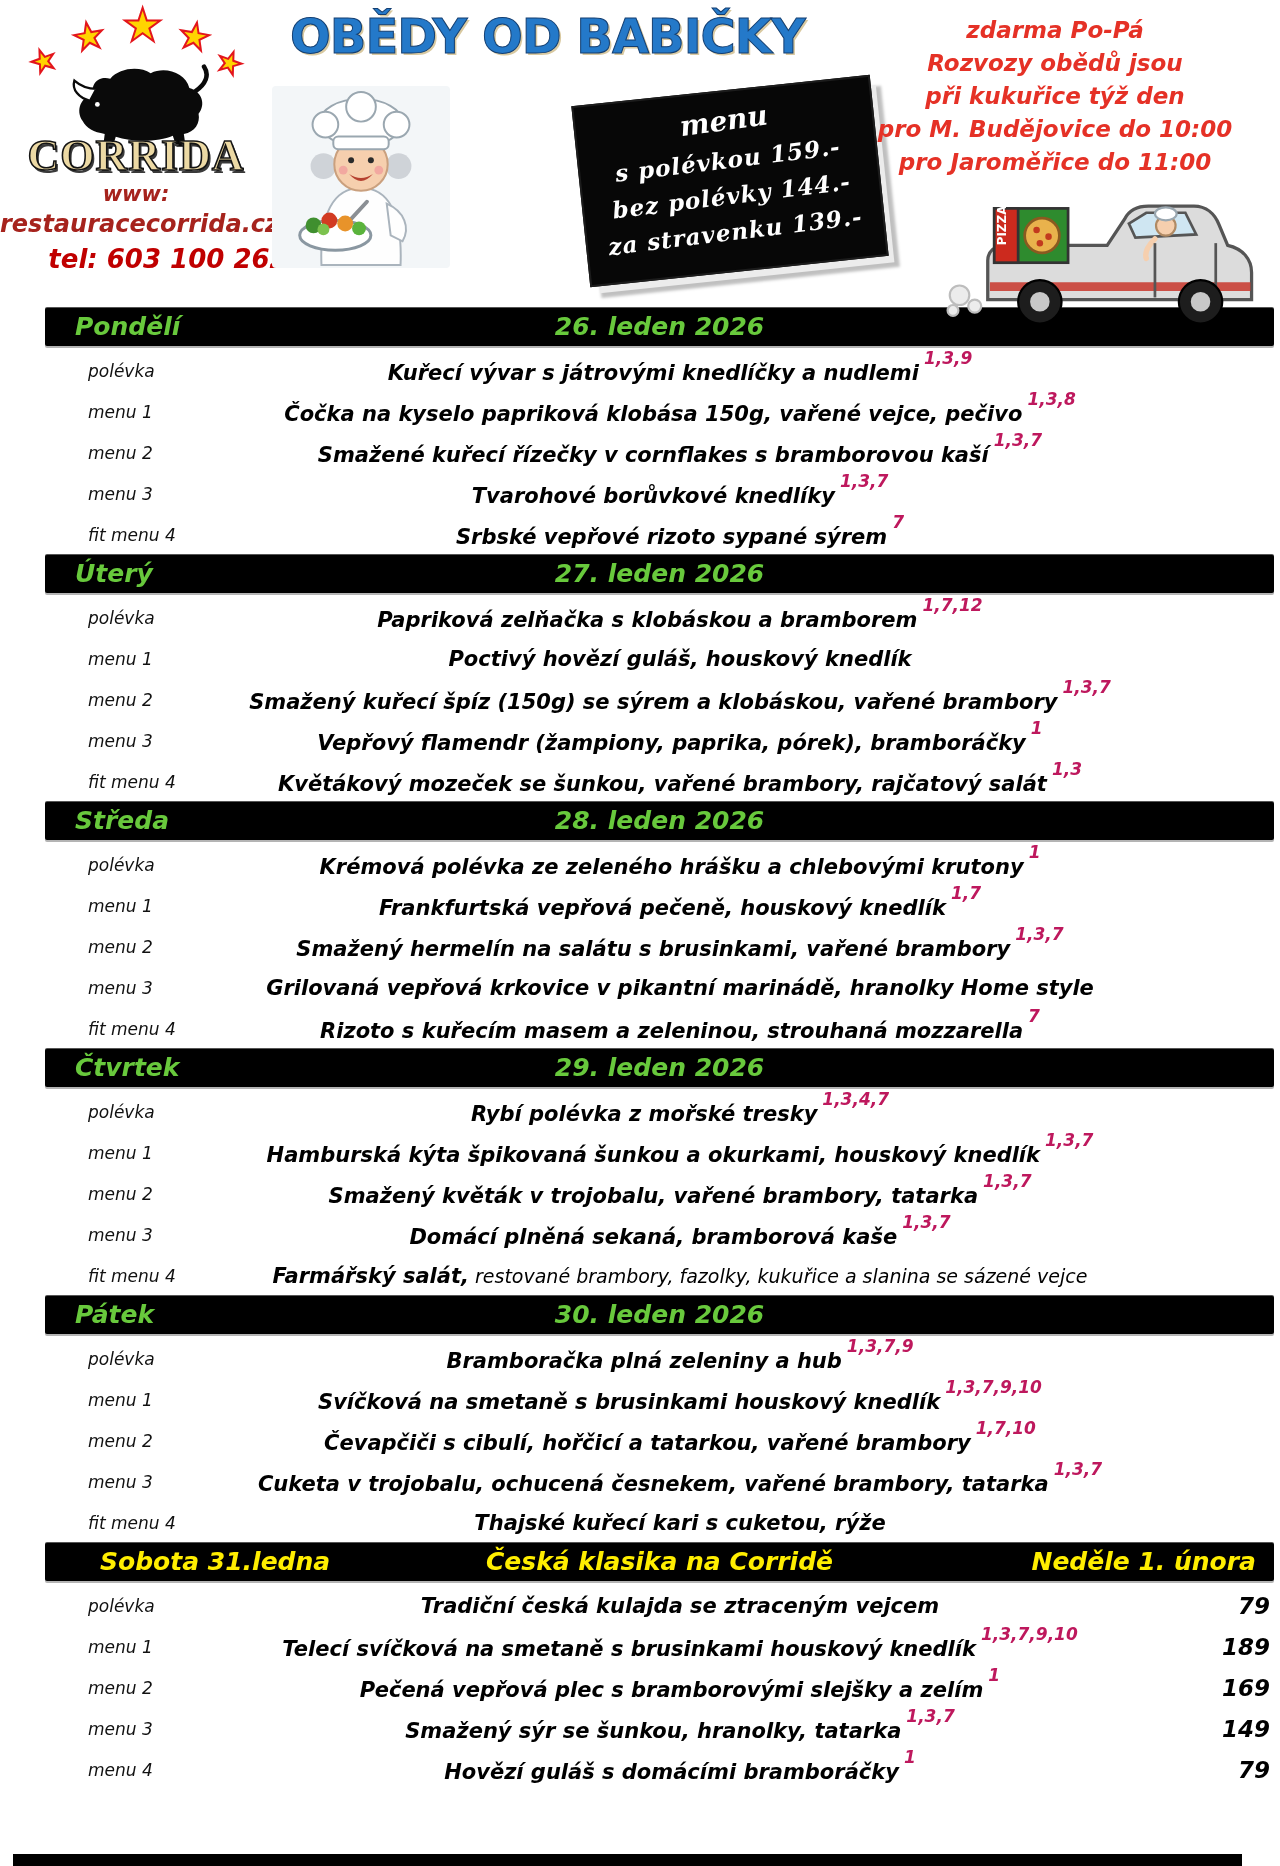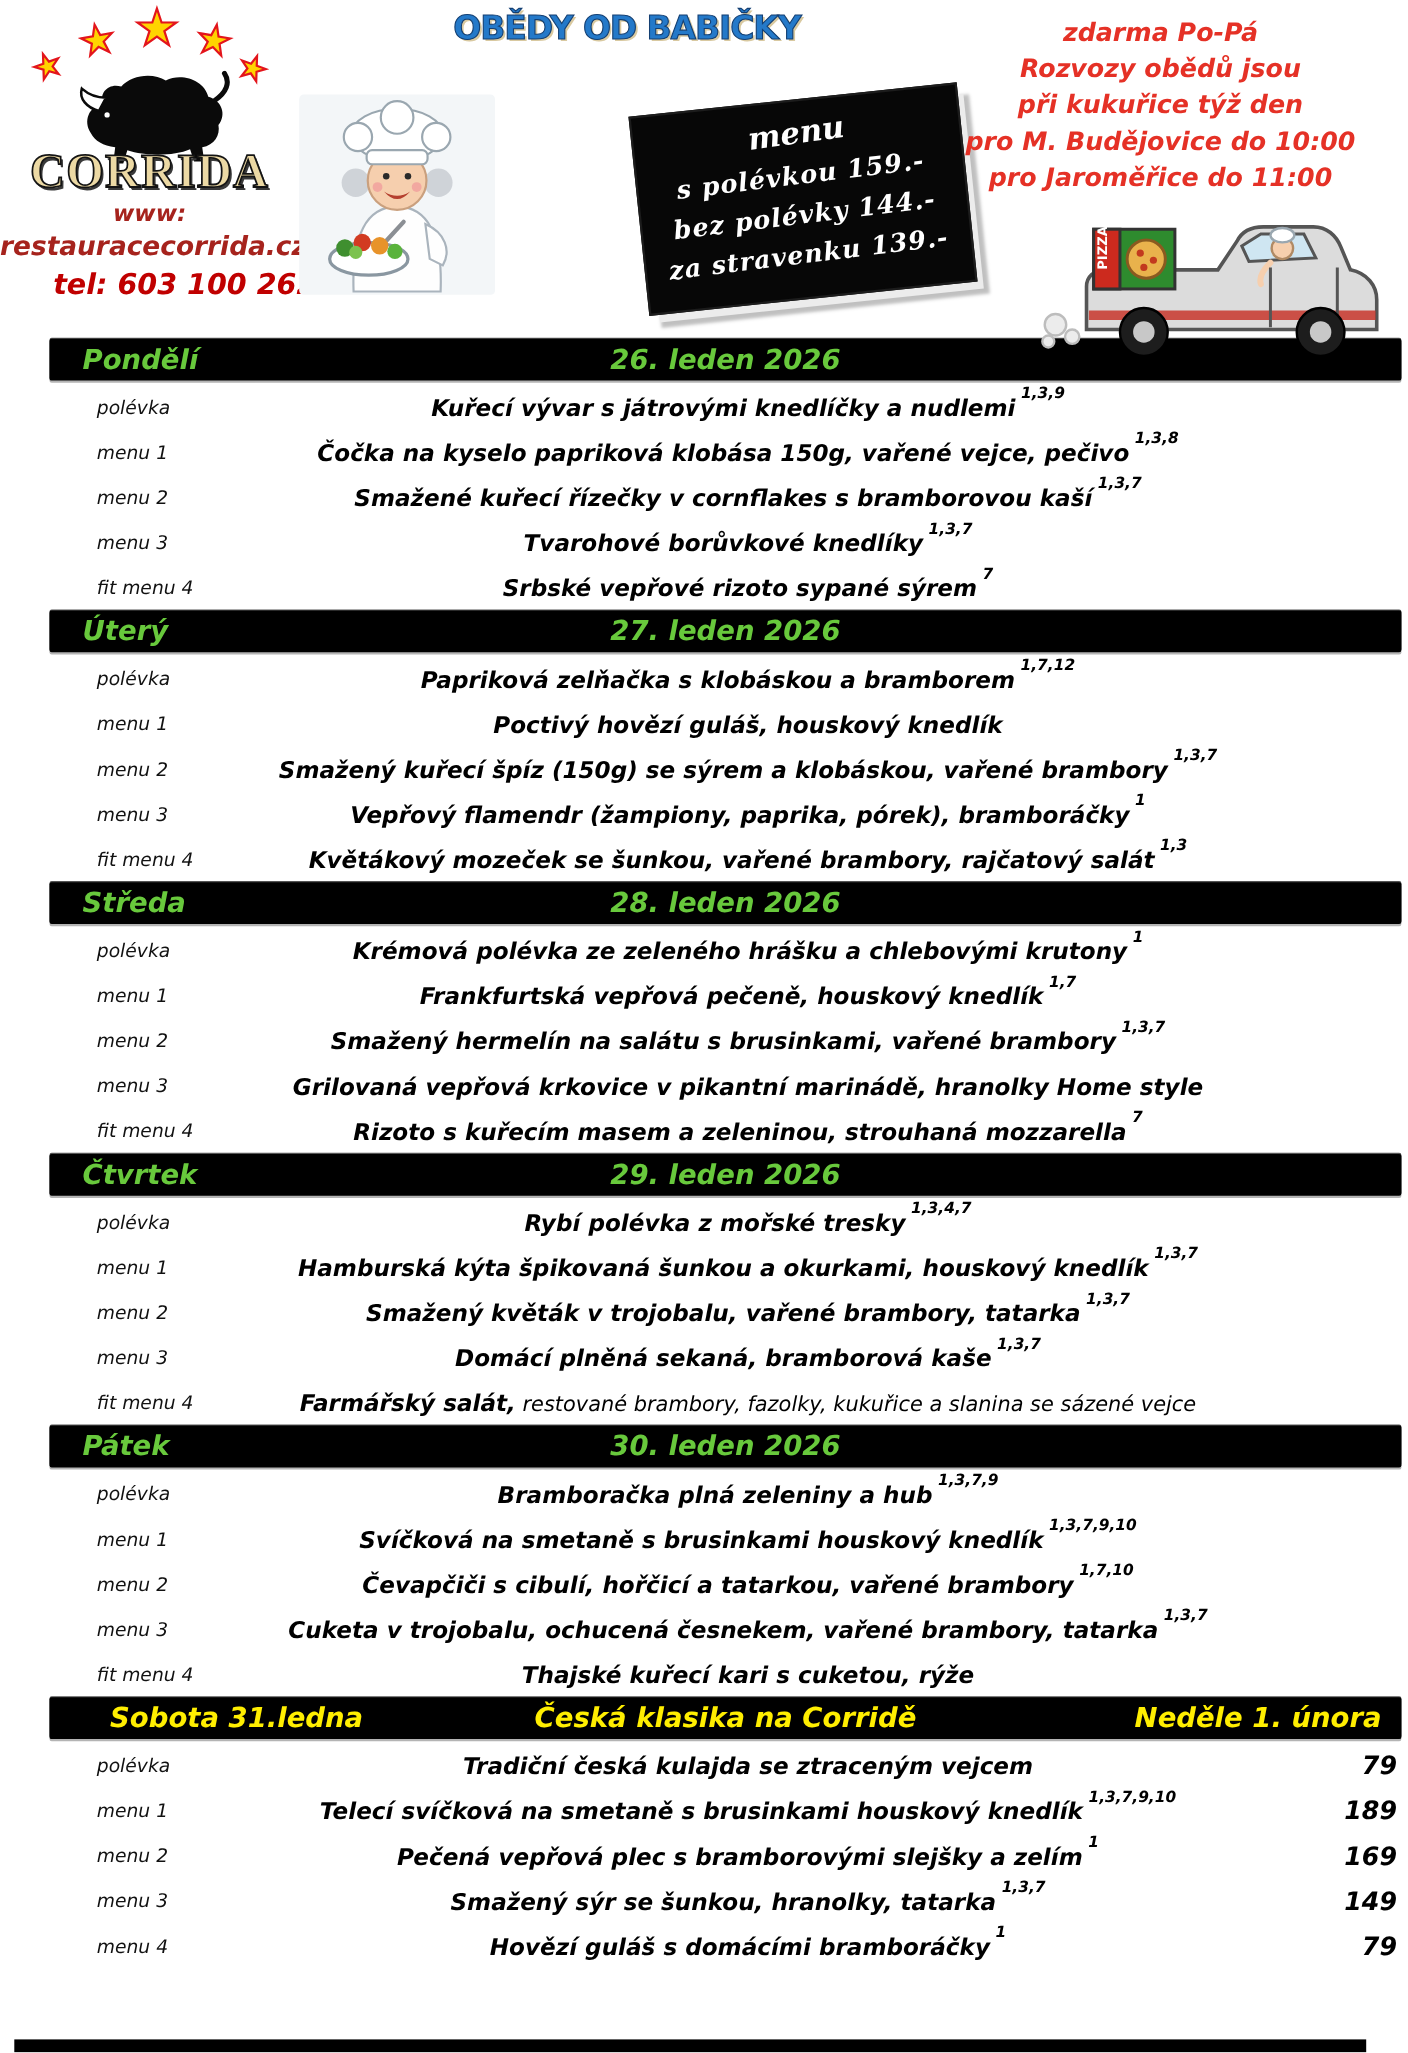--- a/index.html
+++ b/index.html
@@ -22,22 +22,22 @@
          color:#ecd9a4;-webkit-text-stroke:1.6px #141414;
          text-shadow:2px 3px 0 #3a3a3a;letter-spacing:1px;}
   .www{position:absolute;left:0;top:182px;width:272px;text-align:center;
        font-style:italic;font-weight:bold;font-size:21px;color:#a6231d;}
   .website{position:absolute;left:0;top:210px;width:272px;text-align:center;
        font-style:italic;font-weight:bold;font-size:24px;color:#a6231d;}
   .phone{position:absolute;left:0;top:244px;width:272px;text-align:center;
        font-style:italic;font-weight:bold;font-size:26px;color:#c00000;padding-left:32px;}
 
   
-  .page-title{position:absolute;left:290px;top:8px;width:560px;text-align:center;
-       font-size:30px;font-weight:800;font-style:normal;color:#2479c9;
+  .page-title{position:absolute;left:290px;top:8px;width:560px;
+       font-size:48px;font-weight:800;font-style:normal;color:#2479c9;
        -webkit-text-stroke:1px #143f72;text-shadow:2px 2px 0 #d9c9a0;letter-spacing:-1px;}
   .granny{position:absolute;left:272px;top:86px;width:178px;height:182px;
        background:#f3f6f8;border-radius:4px;}
   .board{position:absolute;left:580px;top:90px;width:296px;height:178px;
        background:#070707;border:2px solid #1c1c1c;transform:rotate(-6deg);
        box-shadow:7px 9px 0 -2px #ececec,10px 12px 3px rgba(0,0,0,.25);color:#fff;}
   .board-heading{margin-top:12px;text-align:center;transform:rotate(-2deg);
        font-family:"DejaVu Serif",serif;font-style:italic;font-weight:bold;font-size:28px;}
   .board-line{margin-top:9px;text-align:center;transform:rotate(-1deg);
        font-family:"DejaVu Serif",serif;font-style:italic;font-weight:bold;
@@ -58,21 +58,21 @@
        font-weight:bold;font-style:italic;color:#68c93c;}
   .weekend .day-name,.weekend .day-date,.weekend .day-right{color:#ffee00;}
   .weekend .day-name{left:55px;}
   .day-right{position:absolute;right:18px;top:4px;font-size:25px;font-weight:bold;
        font-style:italic;}
   .menu-row{position:relative;height:41px;display:flex;align-items:center;
        justify-content:center;margin-left:16px;}
   .row-label{position:absolute;left:40px;font-style:italic;font-size:17px;color:#111;}
   .dish{font-weight:bold;font-style:italic;font-size:21px;white-space:nowrap;}
   .dish-extra{font-weight:normal;font-size:19px;}
-  .allergens{color:#000000;font-weight:bold;font-style:italic;font-size:14px;
+  .allergens{color:#be185d;font-weight:bold;font-style:italic;font-size:17px;
        margin-left:5px;position:relative;top:-8px;}
   .price{position:absolute;right:42px;font-weight:bold;font-size:23px;font-style:italic;}
   .bottom-bar{position:absolute;left:13px;right:38px;bottom:0;height:12px;background:#000;}
 </style>
 </head>
 <body>
 
 <div class="page">
 
   <div class="logo-col">

